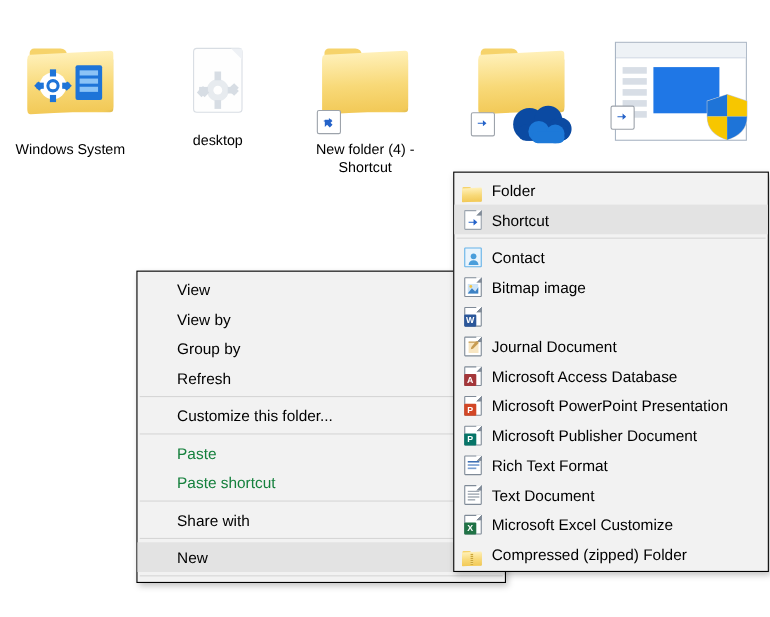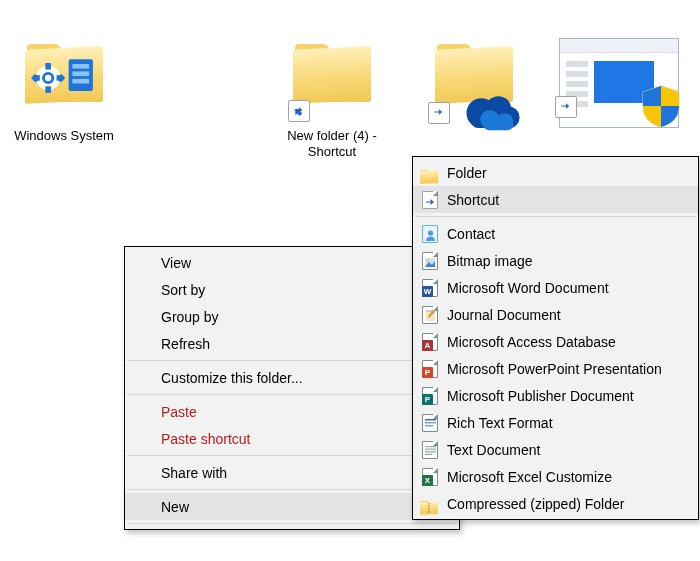--- a/index.html
+++ b/index.html
@@ -91,21 +91,21 @@
     height: 27px;
     padding: 0 30px 0 36px;
     position: relative;
     white-space: nowrap;
     cursor: default;
   }
   .menu .row.hover {
     background: #e3e3e3;
     align-items: center;
   }
-  .menu .row.disabled { color: #b91c1c; }
+  .menu .row.disabled { color: #15803d; }
   .menu .sep {
     height: 1px;
     background: #d6d6d6;
     margin: 3px 2px 3px 2px;
   }
   .menu .arrow {
     position: absolute;
     right: 10px; top: 50%;
     transform: translateY(-50%);
   }
@@ -191,20 +191,43 @@
               <rect x="7" y="-13" width="6" height="7" transform="rotate(45)"></rect>
                 <rect x="-13" y="7" width="7" height="6" transform="rotate(45)"></rect>
             </g>
           </g>
         </svg>
       </div>
     </div>
     <div class="label">Windows System</div>
   </div>
 
+  <div class="d-item" style="left:128px; top:36px;">
+    <div class="icon-box">
+      <svg viewBox="0 0 80 80" style="width:80px;height:80px;margin:0 auto;display:block;">
+        <rect x="18" y="8" width="44" height="58" rx="3" fill="#fefefe" stroke="#d8dde3"></rect>
+        <polygon points="52,8 62,8 62,18" fill="#eef1f5"></polygon>
+        <g transform="translate(40,46)" fill="#d7dde4">
+          <circle r="10" fill="#e7ebef"></circle>
+          <g>
+            <rect x="-3" y="-17" width="6" height="8"></rect>
+              <rect x="-3" y="9" width="6" height="8"></rect>
+            <rect x="-17" y="-3" width="8" height="6"></rect>
+              <rect x="9" y="-3" width="8" height="6"></rect>
+            <rect x="6" y="-15" width="6" height="8" transform="rotate(45)"></rect>
+            <rect x="-12" y="7" width="8" height="6" transform="rotate(45)"></rect>
+            <rect x="-15" y="-12" width="8" height="6" transform="rotate(-45)"></rect>
+            <rect x="7" y="6" width="6" height="8" transform="rotate(-45)"></rect>
+          </g>
+          <circle r="4" fill="#fefefe"></circle>
+        </g>
+      </svg>
+    </div>
+    <div class="label">desktop</div>
+  </div>
 
   <div class="d-item" style="left:262px; top:36px;">
     <div class="icon-box">
       <div class="folder">
         <div class="back"></div>
           <div class="body"></div>
           <div class="flap"></div>
       </div>
       <div class="shortcut-badge">
         <svg viewBox="0 0 24 24">
@@ -278,21 +301,21 @@
 <div class="menu" id="menu1" style="left:124px; top:246px; width:336px;">
 <div class="row">
       <span>View</span>
       <span class="arrow">
         <svg viewBox="0 0 6 10">
           <path d="M0 0 L6 5 L0 10 Z" fill="#4a4a4a"></path>
         </svg>
       </span>
     </div>
     <div class="row">
-      <span>Sort by</span>
+      <span>View by</span>
       <span class="arrow">
         <svg viewBox="0 0 6 10">
           <path d="M0 0 L6 5 L0 10 Z" fill="#4a4a4a"></path>
         </svg>
       </span>
     </div>
     <div class="row">
       <span>Group by</span>
       <span class="arrow">
         <svg viewBox="0 0 6 10">
@@ -382,21 +405,20 @@
       </span>
       <span>Bitmap image</span>
     </div>
     <div class="row">
       <span class="mico">
         <div class="doc">
           <div class="corner"></div>
           <div class="badge" style="background:#2b579a">W</div>
         </div>
       </span>
-      <span>Microsoft Word Document</span>
     </div>
     <div class="row">
       <span class="mico">
         <div class="doc">
           <div class="corner"></div>
           <svg style="position:absolute;left:2px;top:3px;width:11px;height:12px" viewBox="0 0 11 12">
             <path d="M1 1h9v10H1z" fill="#f8e6c2"></path>
             <path d="M1 1h9" stroke="#c79b51"></path>
             <path d="M8 0l2 2-5 5-2 .5.5-2z" fill="#c79b51"></path>
           </svg>

